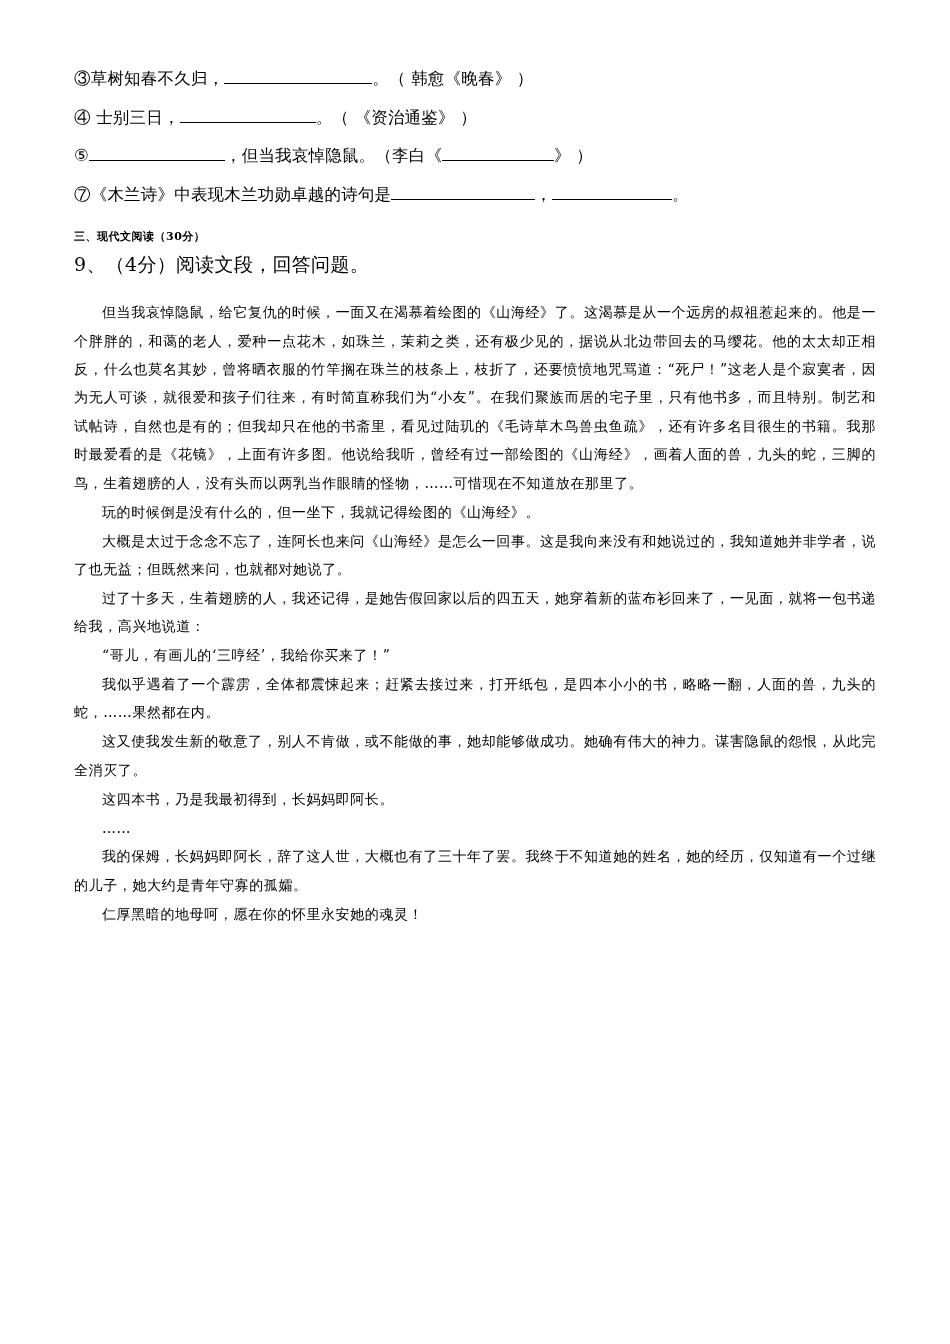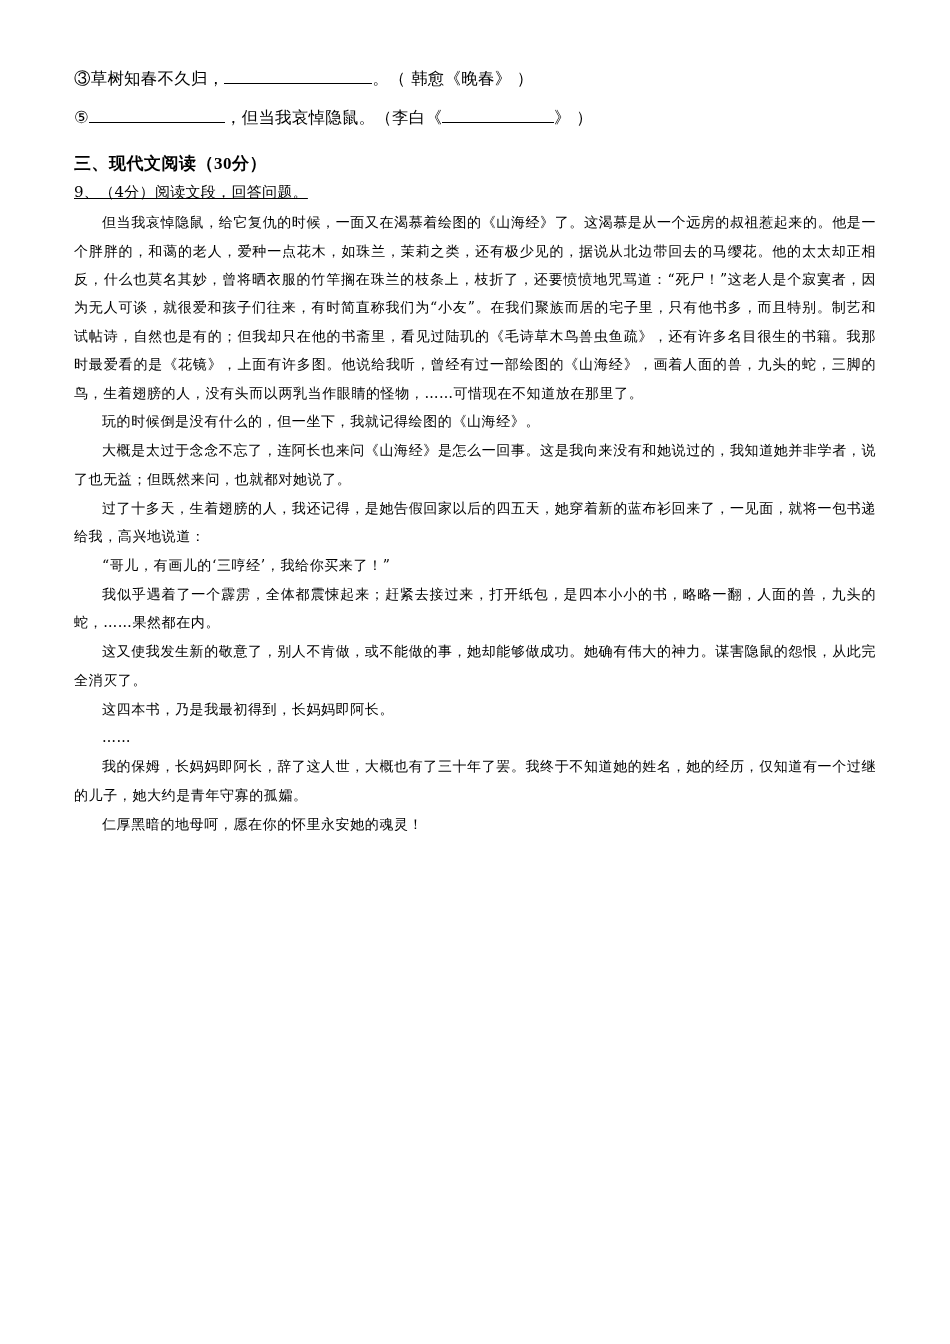--- a/index.html
+++ b/index.html
@@ -42,32 +42,30 @@
     height: 1em;
   }
   .b-xl { width: 148px; }
   .b-lg { width: 136px; }
   .b-md { width: 120px; }
   .b-sm { width: 72px; }
   .b-book { width: 112px; }
   .b-long { width: 144px; }
 
   .sec-title {
-    font-size: 17px;
+    font-size: 11px;
     font-weight: bold;
     margin-top: 22px;
     margin-bottom: 8px;
     letter-spacing: 0.5px;
-    font-family: Liberation Serif, serif;
   }
   .q-head {
-    font-size: 15px;
-    margin-bottom: 6px;
+    font-size: 19px;
+    margin-bottom: 20px;
     letter-spacing: 0.3px;
-    text-decoration: underline;
   }
   .body-text p {
     margin: 0 0 0.5px 0;
     font-size: 14px;
     line-height: 2.03;
     text-align: justify;
     text-justify: inter-ideograph;
     text-indent: 2em;
     letter-spacing: 0.6px;
   }
@@ -88,26 +86,32 @@
 <body>
 
 <div class="page">
 
   <div class="fill-lines">
 
     <div class="qline">
       <span class="num">③</span><span>草树知春不久归，</span><span class="blank b-xl"></span><span>。（ 韩愈《晚春》 ）</span>
     </div>
 
+    <div class="qline">
+      <span class="num">④</span><span> 士别三日，</span><span class="blank b-lg"></span><span>。（ 《资治通鉴》 ）</span>
+    </div>
 
     <div class="qline">
       <span class="num">⑤</span><span class="blank b-lg"></span><span>，但当我哀悼隐鼠。（李白《</span><span class="blank b-book"></span><span>》 ）</span>
     </div>
 
 
+    <div class="qline">
+      <span class="num">⑦</span><span>《木兰诗》中表现木兰功勋卓越的诗句是</span><span class="blank b-long"></span><span>，</span><span class="blank b-md"></span><span>。</span>
+    </div>
 
   </div>
 
   <div class="sec-title">三、现代文阅读（30分）</div>
 
   <div class="q-head">9、（4分）阅读文段，回答问题。</div>
 
   <div class="body-text">
     <p>但当我哀悼隐鼠，给它复仇的时候，一面又在渴慕着绘图的《山海经》了。这渴慕是从一个远房的叔祖惹起来的。他是一个胖胖的，和蔼的老人，爱种一点花木，如珠兰，茉莉之类，还有极少见的，据说从北边带回去的马缨花。他的太太却正相反，什么也莫名其妙，曾将晒衣服的竹竿搁在珠兰的枝条上，枝折了，还要愤愤地咒骂道：“死尸！”这老人是个寂寞者，因为无人可谈，就很爱和孩子们往来，有时简直称我们为“小友”。在我们聚族而居的宅子里，只有他书多，而且特别。制艺和试帖诗，自然也是有的；但我却只在他的书斋里，看见过陆玑的《毛诗草木鸟兽虫鱼疏》，还有许多名目很生的书籍。我那时最爱看的是《花镜》，上面有许多图。他说给我听，曾经有过一部绘图的《山海经》，画着人面的兽，九头的蛇，三脚的鸟，生着翅膀的人，没有头而以两乳当作眼睛的怪物，……可惜现在不知道放在那里了。</p>
     <p>玩的时候倒是没有什么的，但一坐下，我就记得绘图的《山海经》。</p>

